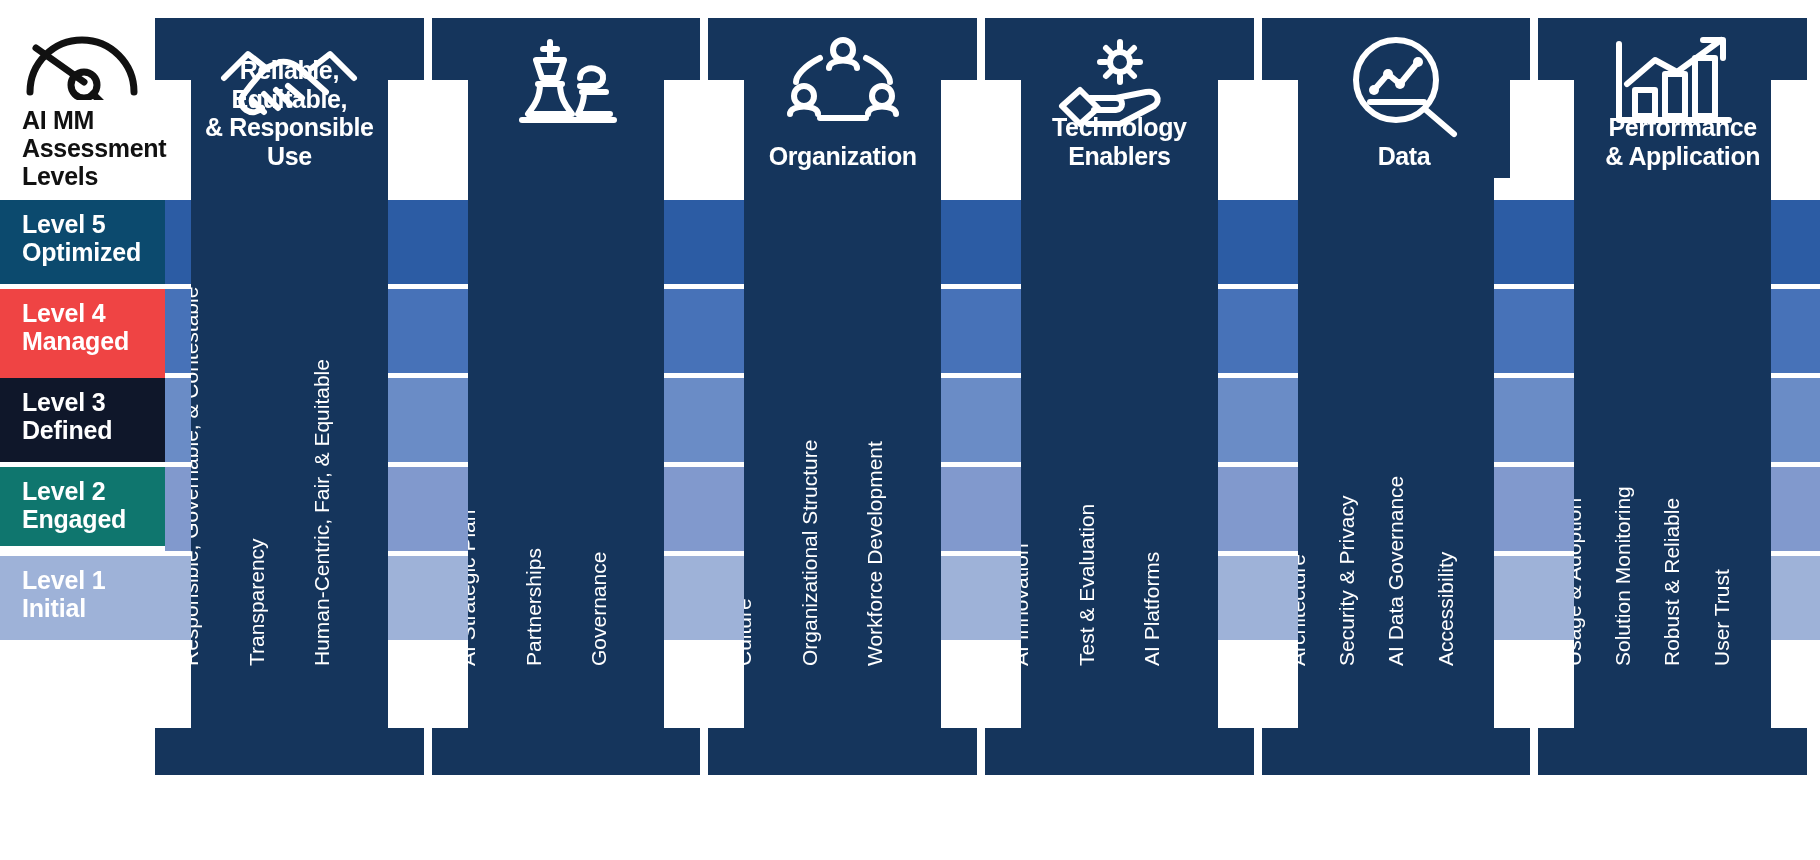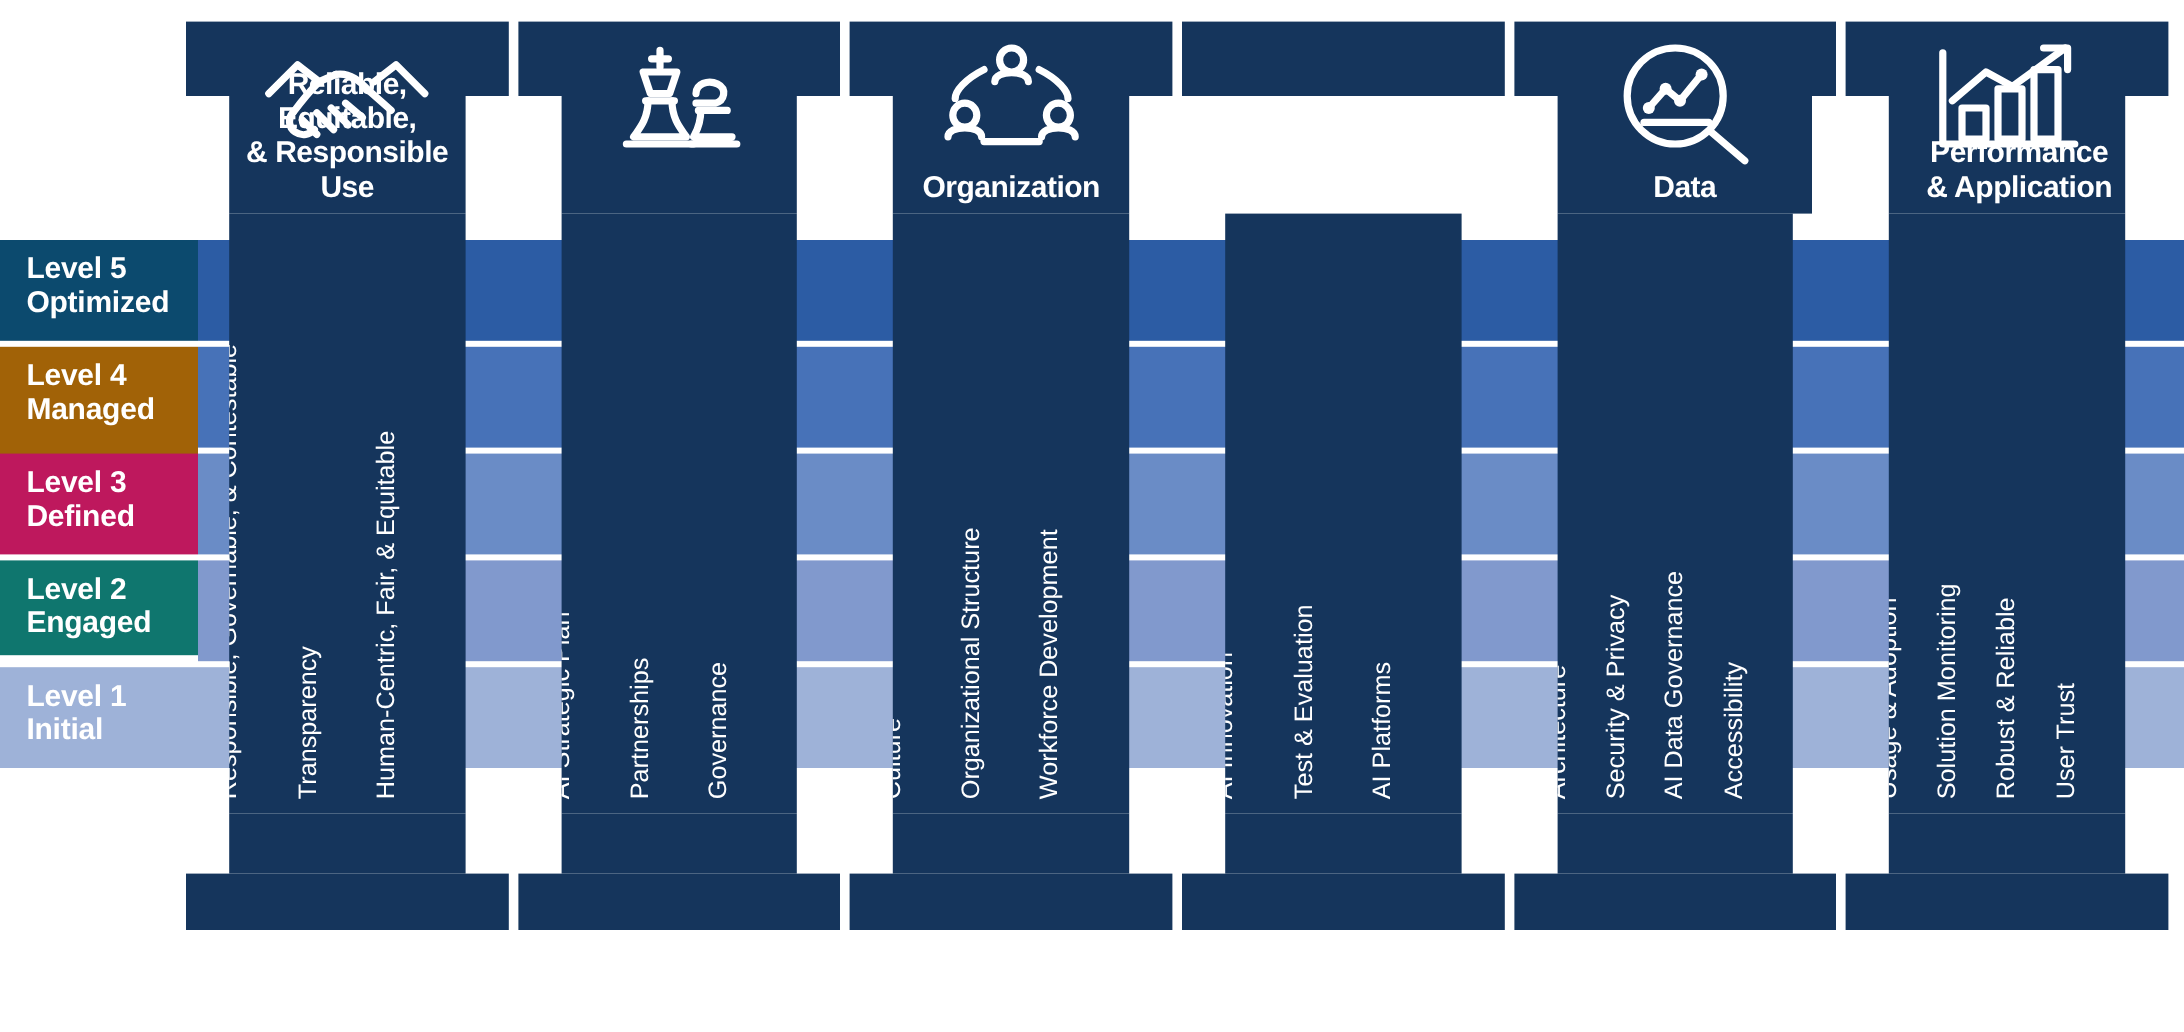--- a/index.html
+++ b/index.html
@@ -44,29 +44,42 @@
     transform:rotate(-90deg);
     white-space:nowrap;color:#ffffff;
     font-size:21px;line-height:1;
     font-family:"Liberation Sans","DejaVu Sans",sans-serif;
   }
 </style>
 </head>
 <body>
 
 <div id="stage">
+    <div class="legend-head">
+      <svg class="gauge" width="120" height="78" viewBox="0 0 120 78">
+        <path d="M8 70 A52 52 0 0 1 112 70" fill="none" stroke="#111" stroke-width="7" stroke-linecap="round"></path>
+        <path d="M14 26 L62 60" fill="none" stroke="#111" stroke-width="7" stroke-linecap="round"></path>
+        <circle cx="62" cy="63" r="13" fill="none" stroke="#111" stroke-width="7"></circle>
+        <path d="M71 72 L82 83" stroke="#111" stroke-width="7" stroke-linecap="round"></path>
+      </svg>
+      <div class="legend-title">
+        <div>AI MM</div>
+        <div>Assessment</div>
+        <div>Levels</div>
+      </div>
+    </div>
     <div class="lvl" style="top: 200px; width: 165px; height: 84px; background: #0c4a6e;">
       <div>Level 5</div>
       <div>Optimized</div>
     </div>
-    <div class="lvl" style="top: 289px; width: 165px; height: 100px; background: #a16207;">
+    <div class="lvl" style="top: 289px; width: 165px; height: 100px; background: #ef4444;">
       <div>Level 4</div>
       <div>Managed</div>
     </div>
-    <div class="lvl" style="top: 378px; width: 165px; height: 84px; background: #be185d;">
+    <div class="lvl" style="top: 378px; width: 165px; height: 84px; background: #0f172a;">
       <div>Level 3</div>
       <div>Defined</div>
     </div>
     <div class="lvl" style="top: 467px; width: 165px; height: 79px; background: #0f766e;">
       <div>Level 2</div>
       <div>Engaged</div>
     </div>
     <div class="lvl" style="top: 556px; width: 165px; height: 84px; background: rgb(158, 178, 216);">
       <div>Level 1</div>
       <div>Initial</div>
@@ -156,20 +169,33 @@
       <div class="vwrap" style="left: 76px; bottom: 12px; width: 66px; height: 1px;">
         <div class="vlab">Organizational Structure</div>
       </div>
       <div class="vwrap" style="left: 141px; bottom: 12px; width: 66px; height: 1px;">
         <div class="vlab">Workforce Development</div>
       </div>
     </div>
     <div class="body" style="left: 744.333px; top: 678px; width: 196.667px; height: 50px; z-index: 4;"></div>
     <div class="cap" style="left: 708.333px; top: 728px; width: 268.667px; height: 47px; z-index: 3;"></div>
     <div class="cap" style="left: 985px; top: 18px; width: 268.667px; height: 62px; z-index: 3;"></div>
+    <div class="body" style="left: 1021px; top: 80px; width: 196.667px; height: 98px; z-index: 3;">
+      <div class="icon" style="position: absolute; left: 50%; transform: translateX(-50%); top: -46px;"><svg width="130" height="100" viewBox="0 0 130 100">
+          <circle style="fill:none;stroke:#fff;stroke-width:6;stroke-linecap:round;stroke-linejoin:round" cx="66" cy="28" r="10"></circle>
+          <path style="fill:none;stroke:#fff;stroke-width:6;stroke-linecap:round;stroke-linejoin:round" d="M66 8 L66 14 M66 42 L66 48 M46 28 L52 28 M80 28 L86 28 M52 14 L56 18 M76 38 L80 42 M80 14 L76 18 M56 38 L52 42"></path>
+          <path style="fill:none;stroke:#fff;stroke-width:6;stroke-linecap:round;stroke-linejoin:round" d="M36 64 L62 64 C70 64 70 76 62 76 L40 76"></path>
+          <path style="fill:none;stroke:#fff;stroke-width:6;stroke-linecap:round;stroke-linejoin:round" d="M62 64 L92 58 C102 56 108 66 100 72 L66 90 L34 90"></path>
+          <path style="fill:none;stroke:#fff;stroke-width:6;stroke-linecap:round;stroke-linejoin:round" d="M8 72 L26 56 L44 74 L26 90 Z"></path>
+        </svg></div>
+      <div class="hd-txt" style="left: 0px; right: 0px; bottom: 8px;">
+        <div>Technology</div>
+        <div>Enablers</div>
+      </div>
+    </div>
     <div class="body" style="left: 1021px; top: 178px; width: 196.667px; height: 500px; z-index: 4; overflow: hidden;">
       <div class="vwrap" style="left: 10px; bottom: 12px; width: 66px; height: 1px;">
         <div class="vlab">AI Innovation</div>
       </div>
       <div class="vwrap" style="left: 76px; bottom: 12px; width: 66px; height: 1px;">
         <div class="vlab">Test &amp; Evaluation</div>
       </div>
       <div class="vwrap" style="left: 141px; bottom: 12px; width: 66px; height: 1px;">
         <div class="vlab">AI Platforms</div>
       </div>

